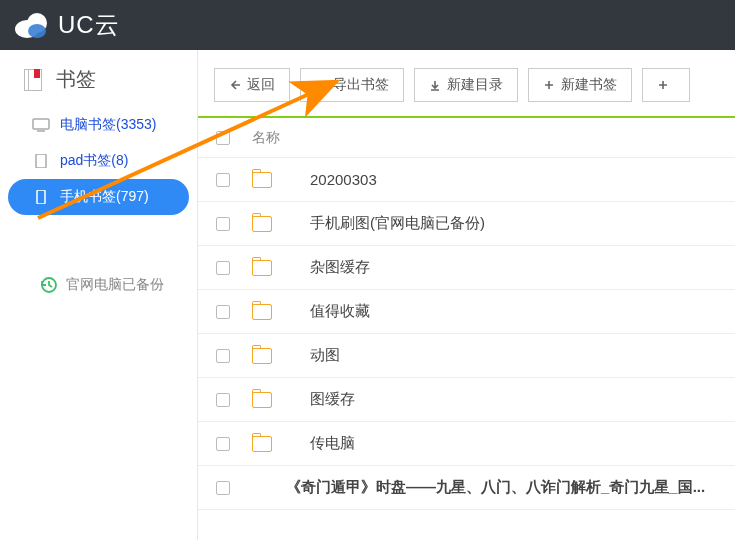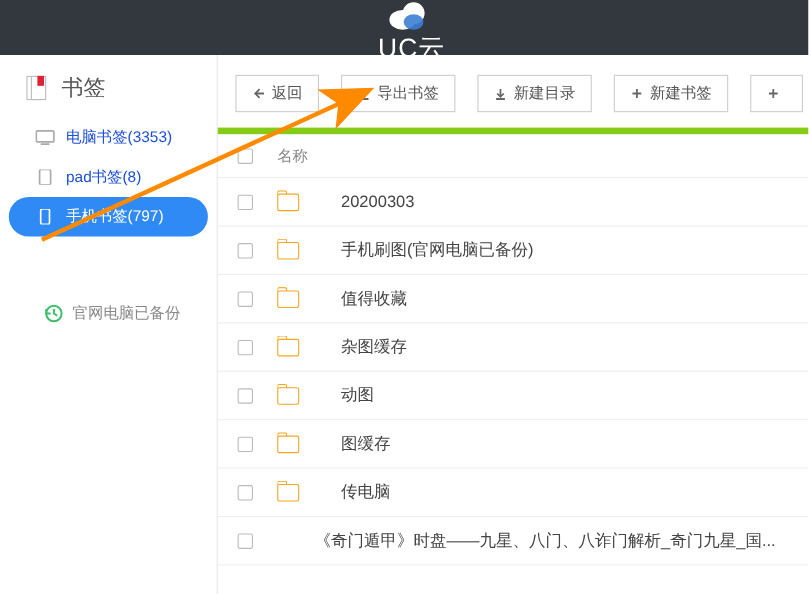--- a/index.html
+++ b/index.html
@@ -13,21 +13,20 @@
     overflow: hidden;
     position: relative;
   }
   
   .header {
     height: 50px;
     background: #32383d;
     display: flex;
     align-items: center;
     padding-left: 14px;
-    flex-direction: column;
   }
   .logo-cloud {
     width: 36px; height: 28px; position: relative; margin-right: 8px;
   }
   .logo-cloud svg { width: 100%; height: 100%; }
   .logo-text {
     color: #fff; font-size: 24px; font-weight: 300; letter-spacing: 1px;
   }
 
   .layout { display: flex; height: calc(540px - 50px); }
@@ -67,23 +66,23 @@
   .side-spacer { height: 60px; }
   .side-restore {
     display:flex; align-items:center;
     padding-left: 38px; color:#888; font-size:14px; cursor:pointer;
   }
   .side-restore .ric { width:20px; height:20px; margin-right:8px; }
 
   
   .main { flex:1; display:flex; flex-direction:column; }
   .toolbar {
-    display:flex; gap:20px;
+    display:flex; gap:10px;
     padding: 18px 0 14px 16px;
-    border-bottom: 6px solid #84cc16;
+    border-bottom: 2px solid #84cc16;
   }
   .btn {
     height: 34px;
     border: 1px solid #ccc;
     background: #fff;
     color: #555;
     padding: 0 14px;
     display:flex; align-items:center;
     font-size: 14px;
     cursor:pointer;
@@ -115,21 +114,21 @@
     position:absolute; inset:0;
     border:1.5px solid #f5a623; border-radius:2px;
     background:#fff;
   }
   .folder-icn .ft {
     position:absolute; left:0; top:-3px; width:9px; height:5px;
     border:1.5px solid #f5a623; border-bottom:none;
     border-radius:2px 2px 0 0; background:#fff;
   }
   .row .name { font-size:15px; color:#444;margin-left:24px; }
-  .row.nofolder .name { margin-left: 0; }
+  .row.nofolder .name { margin-left: 0; font-weight: bold; }
   .row.nofolder .folder-spacer { width:34px; }
 
   
   .arrow-svg {
     position:absolute;
     left: 33px; top: 73px;
     width: 320px; height: 150px;
     pointer-events:none;
   }
 </style>
@@ -265,29 +264,29 @@
             <span class="fb"></span>
           </span>
           <span class="name">手机刷图(官网电脑已备份)</span>
         </div>
         <div class="row">
           <span class="cbx"></span>
           <span class="folder-icn">
             <span class="ft"></span>
             <span class="fb"></span>
           </span>
+          <span class="name">杂图缓存</span>
+        </div>
+        <div class="row">
+          <span class="cbx"></span>
+          <span class="folder-icn">
+            <span class="ft"></span>
+            <span class="fb"></span>
+          </span>
           <span class="name">值得收藏</span>
-        </div>
-        <div class="row">
-          <span class="cbx"></span>
-          <span class="folder-icn">
-            <span class="ft"></span>
-            <span class="fb"></span>
-          </span>
-          <span class="name">杂图缓存</span>
         </div>
         <div class="row">
           <span class="cbx"></span>
           <span class="folder-icn">
             <span class="ft"></span>
             <span class="fb"></span>
           </span>
           <span class="name">动图</span>
         </div>
         <div class="row">

